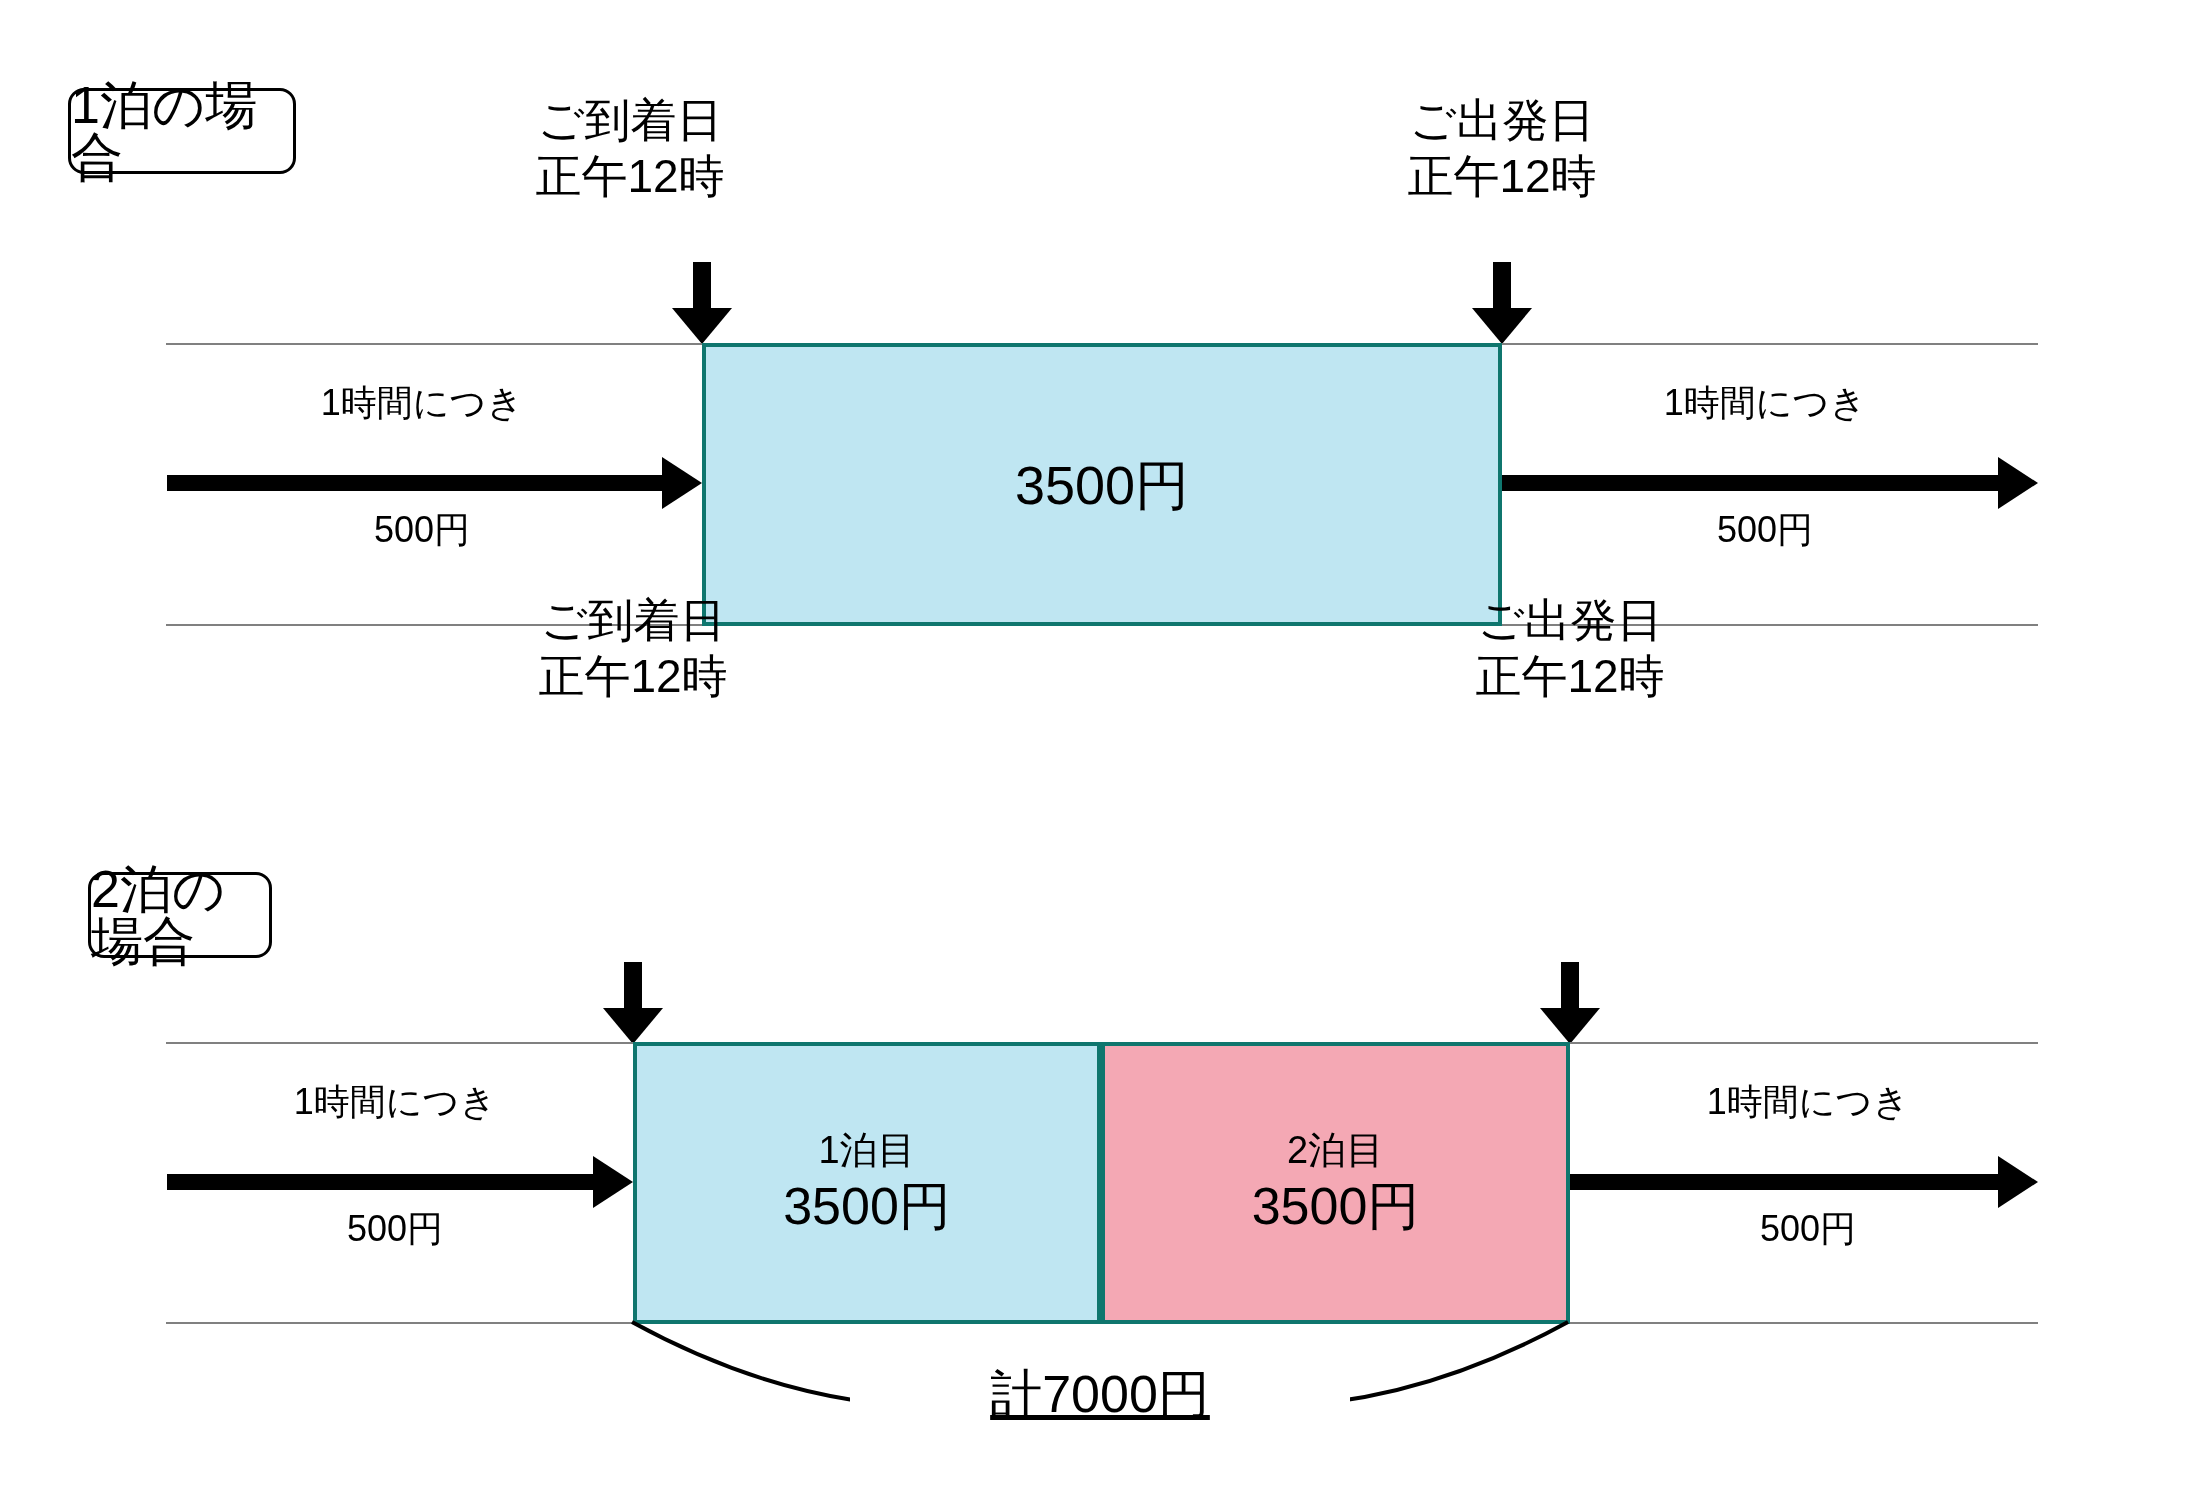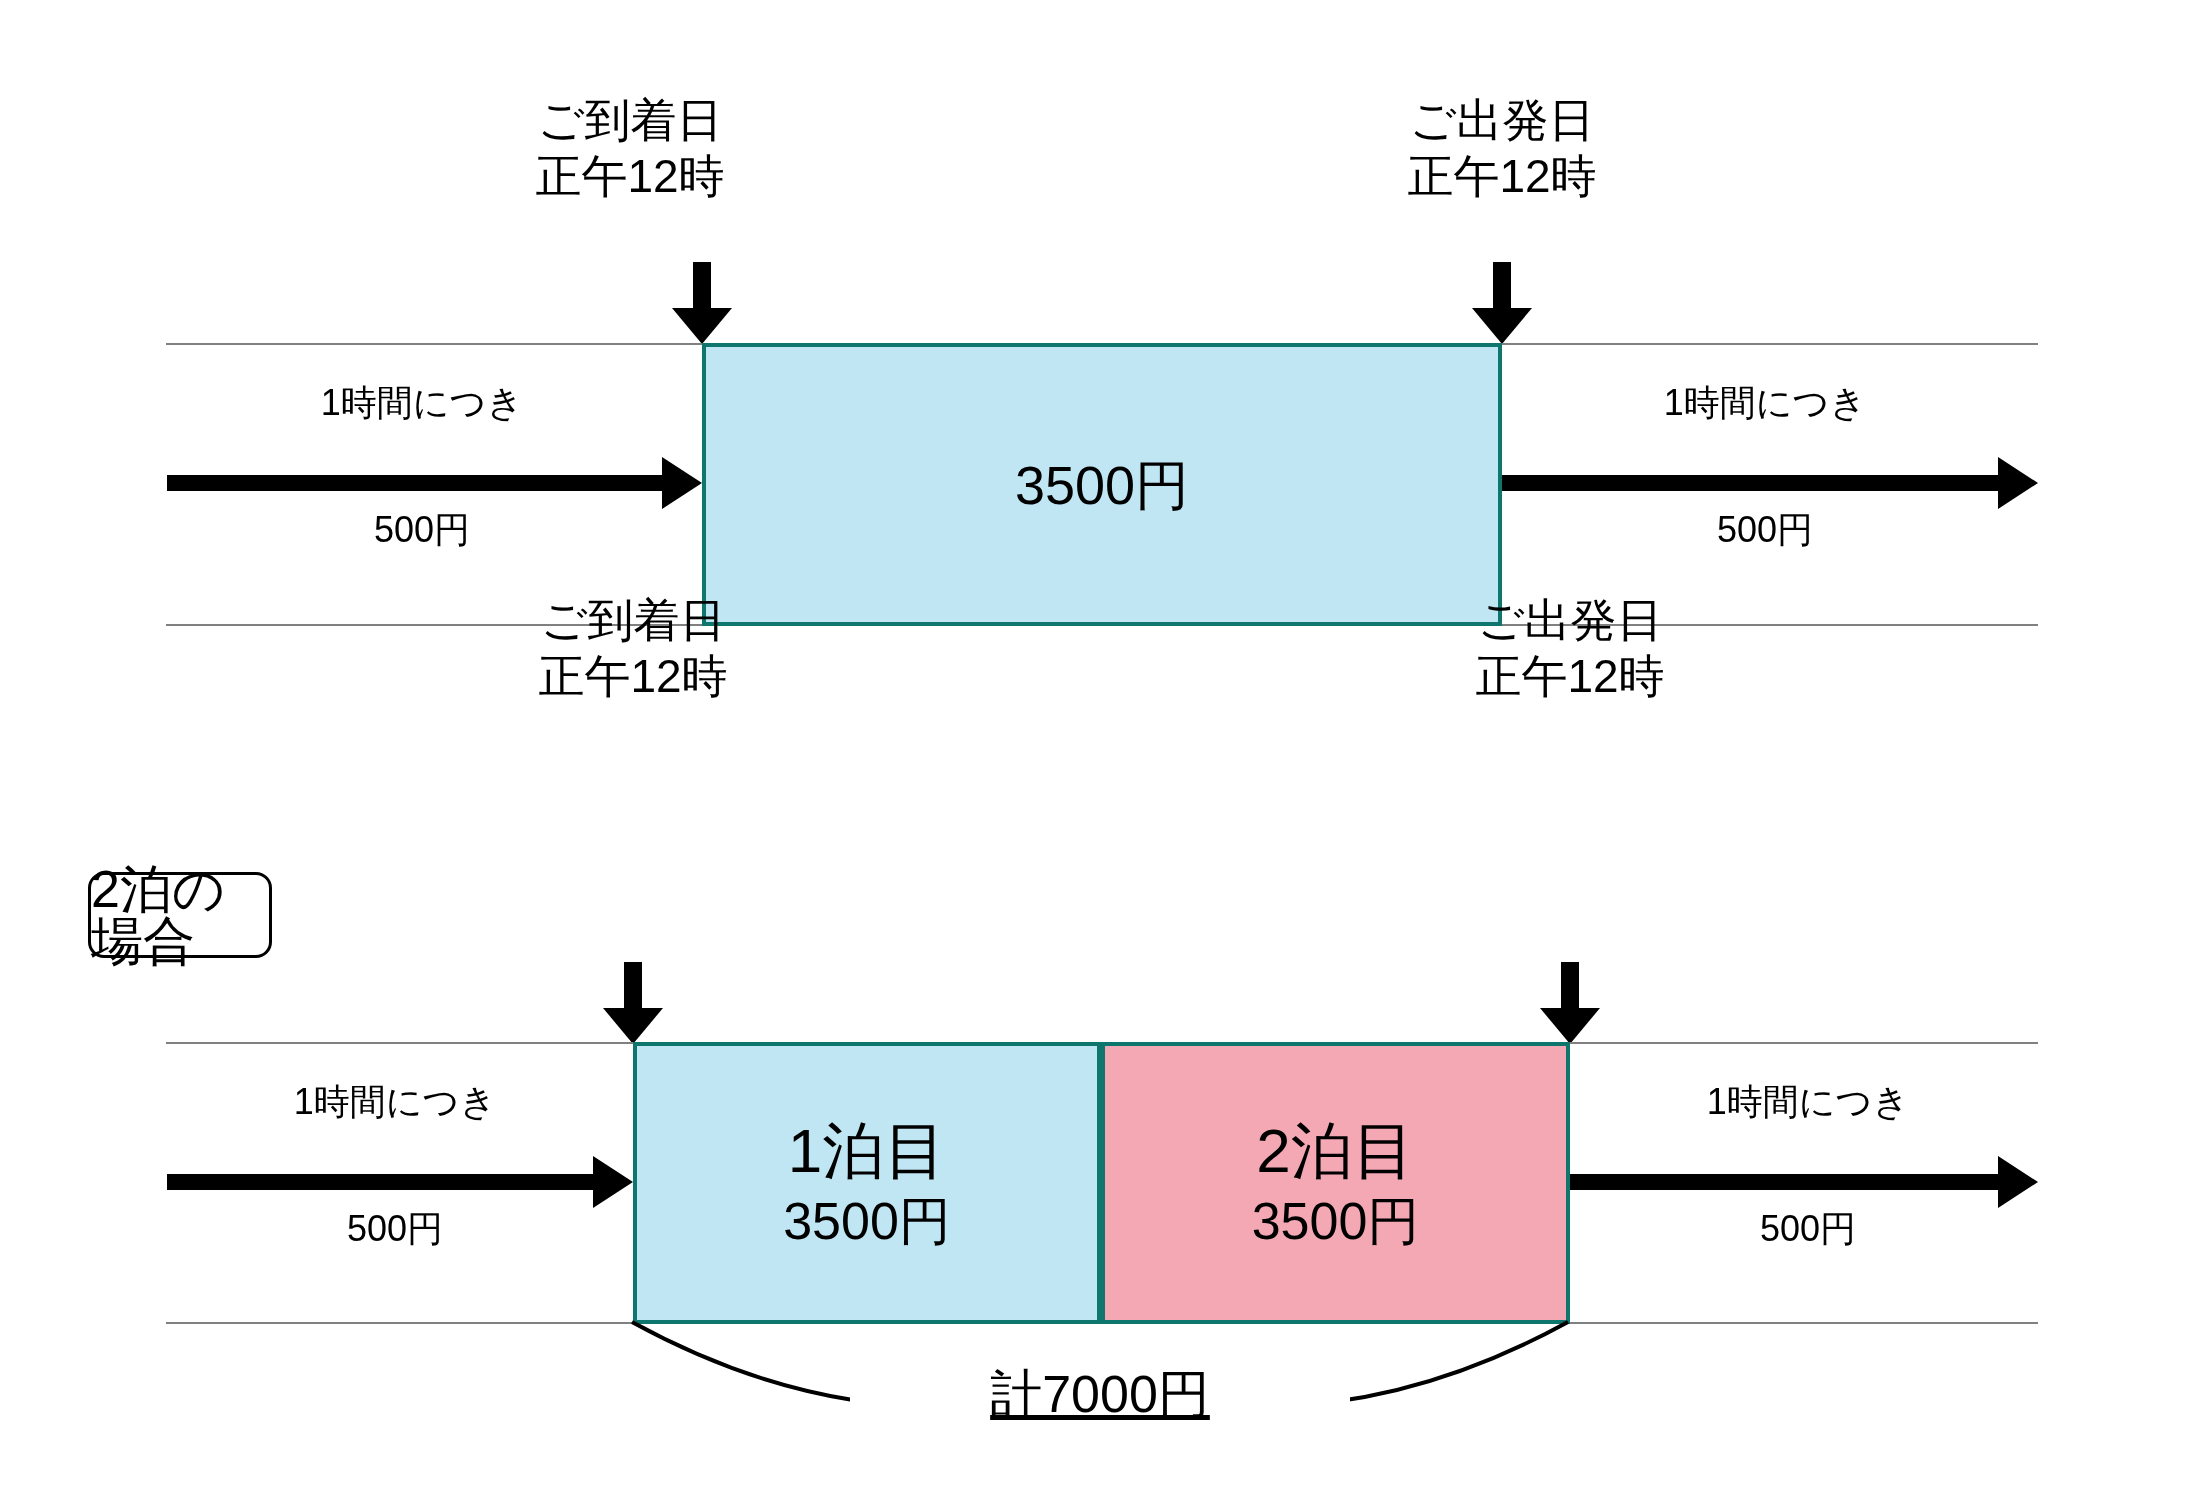--- a/index.html
+++ b/index.html
@@ -40,21 +40,21 @@
 
   
   .block {
     position: absolute;
     border: 4px solid #0f766e;
     display: flex;
     flex-direction: column;
     align-items: center;
     justify-content: center;
   }
-  .block .line1 { font-size: 62px; line-height: 1.25; }
+  .block .line1 { font-size: 38px; line-height: 1.25; }
   .block .line2 { font-size: 52px; line-height: 1.25; }
   .block .single { font-size: 54px; line-height: 1; }
 
   
   .harrow { position: absolute; height: 52px; }
   .harrow .shaft {
     position: absolute;
     top: 18px;
     height: 16px;
     background: #000;
@@ -115,20 +115,23 @@
     background: #fff;
     padding: 0 10px;
     text-decoration: underline;
   }
 </style>
 </head>
 <body>
 
 <div class="stage">
 
+  <div class="case-box" style="left:68px; top:88px; width:228px; height:86px;">
+    <span>1泊の場合</span>
+  </div>
 
   <div class="marker-label" style="left:460px; top:92px; width:340px;">
     <div>ご到着日</div>
     <div>正午12時</div>
   </div>
   <div class="varrow" style="left:672px; top:262px; height:82px;">
     <div class="shaft" style="height:46px;"></div>
     <div class="head" style="top:46px;"></div>
   </div>
 

